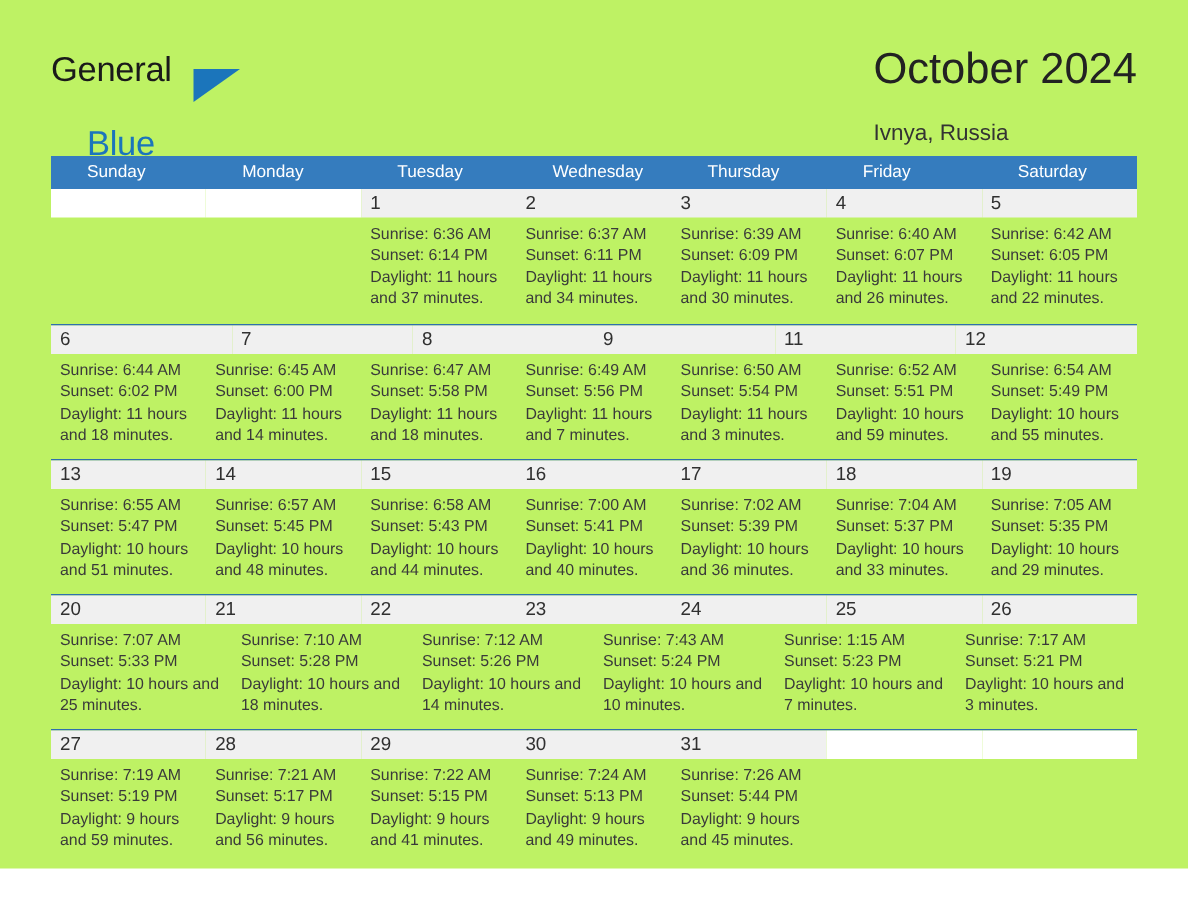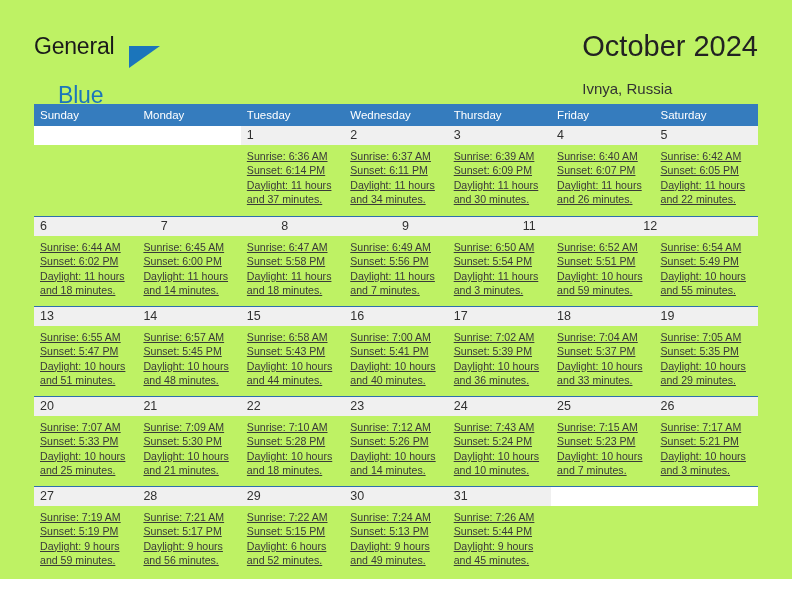--- a/index.html
+++ b/index.html
@@ -89,21 +89,21 @@
   .dow-row {
     display: flex;
     background: #357cbe;
     height: 22px;
   }
   .dow {
     flex: 1 1 0;
     color: #ffffff;
     font-size: 11.5px;
     line-height: 22px;
-    padding-left: 6px;
+    padding-left: 24px;
     white-space: nowrap;
     overflow: hidden;
   }
   .week {
     position: relative;
     height: 90px;
     border-top: 1.4px solid #2f6fae;
   }
   .week:first-of-type { border-top: none; }
   .week-numbers {
@@ -122,21 +122,20 @@
     line-height: 19px;
     padding-left: 6px;
   }
   .num-cell.empty { background: #ffffff; }
   .info-cell {
     flex: 1 1 0;
     padding: 4px 8px 0 6px;
     font-size: 10.6px;
     line-height: 14.4px;
     color: #3a3a3a;
-    text-decoration: underline;
   }
   .info-cell .line { white-space: nowrap; }
   .info-cell .wrap { white-space: normal; }
 </style>
 </head>
 <body>
 
 <div class="page">
 
   <div class="top">
@@ -307,41 +306,36 @@
             <div class="num-cell">25</div>
             <div class="num-cell">26</div>
           </div>
           <div class="week-body">
             <div class="info-cell">
               <div class="line">Sunrise: 7:07 AM</div>
               <div class="line">Sunset: 5:33 PM</div>
               <div class="wrap">Daylight: 10 hours and 25 minutes.</div>
             </div>
             <div class="info-cell">
-              <div class="line">Sunrise: 7:09 AM</div>
-              <div class="line">Sunset: 5:30 PM</div>
-              <div class="wrap">Daylight: 10 hours and 21 minutes.</div>
-            </div>
-            <div class="info-cell">
               <div class="line">Sunrise: 7:10 AM</div>
               <div class="line">Sunset: 5:28 PM</div>
               <div class="wrap">Daylight: 10 hours and 18 minutes.</div>
             </div>
             <div class="info-cell">
               <div class="line">Sunrise: 7:12 AM</div>
               <div class="line">Sunset: 5:26 PM</div>
               <div class="wrap">Daylight: 10 hours and 14 minutes.</div>
             </div>
             <div class="info-cell">
               <div class="line">Sunrise: 7:43 AM</div>
               <div class="line">Sunset: 5:24 PM</div>
               <div class="wrap">Daylight: 10 hours and 10 minutes.</div>
             </div>
             <div class="info-cell">
-              <div class="line">Sunrise: 7:15 AM</div>
+              <div class="line">Sunrise: 1:15 AM</div>
               <div class="line">Sunset: 5:23 PM</div>
               <div class="wrap">Daylight: 10 hours and 7 minutes.</div>
             </div>
             <div class="info-cell">
               <div class="line">Sunrise: 7:17 AM</div>
               <div class="line">Sunset: 5:21 PM</div>
               <div class="wrap">Daylight: 10 hours and 3 minutes.</div>
             </div>
           </div>
         </div>
@@ -362,21 +356,21 @@
               <div class="wrap">Daylight: 9 hours and 59 minutes.</div>
             </div>
             <div class="info-cell">
               <div class="line">Sunrise: 7:21 AM</div>
               <div class="line">Sunset: 5:17 PM</div>
               <div class="wrap">Daylight: 9 hours and 56 minutes.</div>
             </div>
             <div class="info-cell">
               <div class="line">Sunrise: 7:22 AM</div>
               <div class="line">Sunset: 5:15 PM</div>
-              <div class="wrap">Daylight: 6 hours and 52 minutes.</div>
+              <div class="wrap">Daylight: 9 hours and 41 minutes.</div>
             </div>
             <div class="info-cell">
               <div class="line">Sunrise: 7:24 AM</div>
               <div class="line">Sunset: 5:13 PM</div>
               <div class="wrap">Daylight: 9 hours and 49 minutes.</div>
             </div>
             <div class="info-cell">
               <div class="line">Sunrise: 7:26 AM</div>
               <div class="line">Sunset: 5:44 PM</div>
               <div class="wrap">Daylight: 9 hours and 45 minutes.</div>

